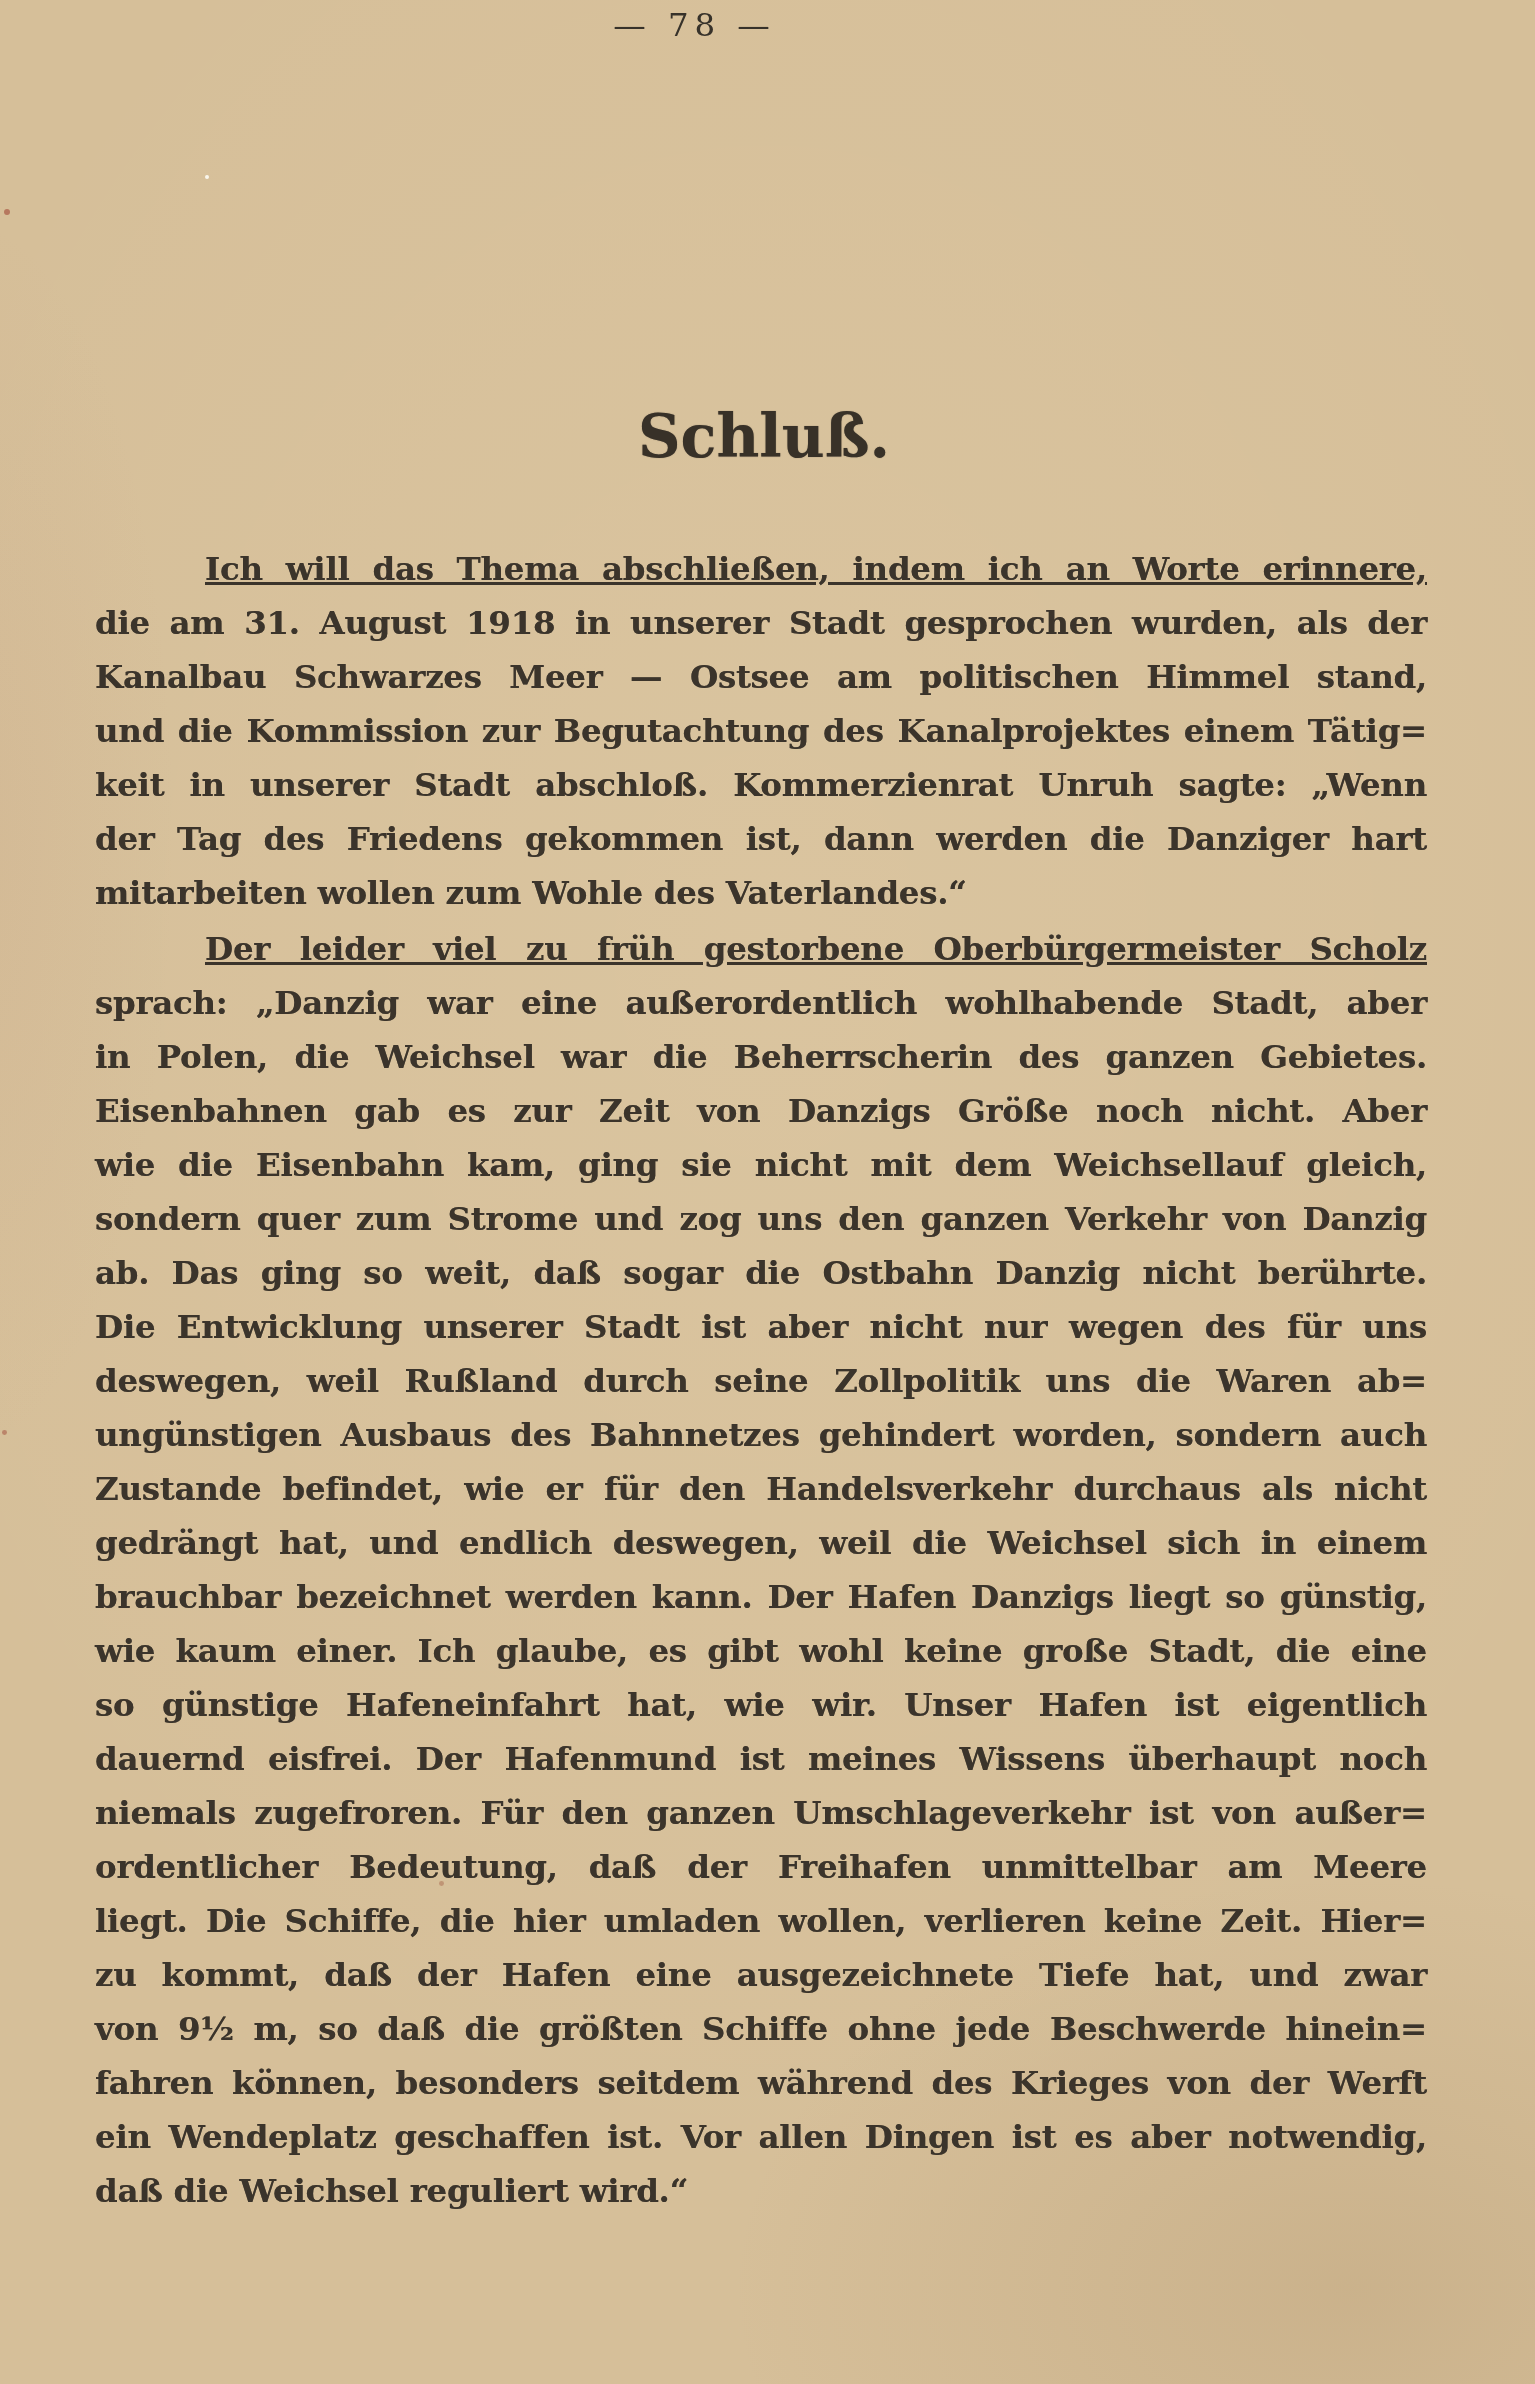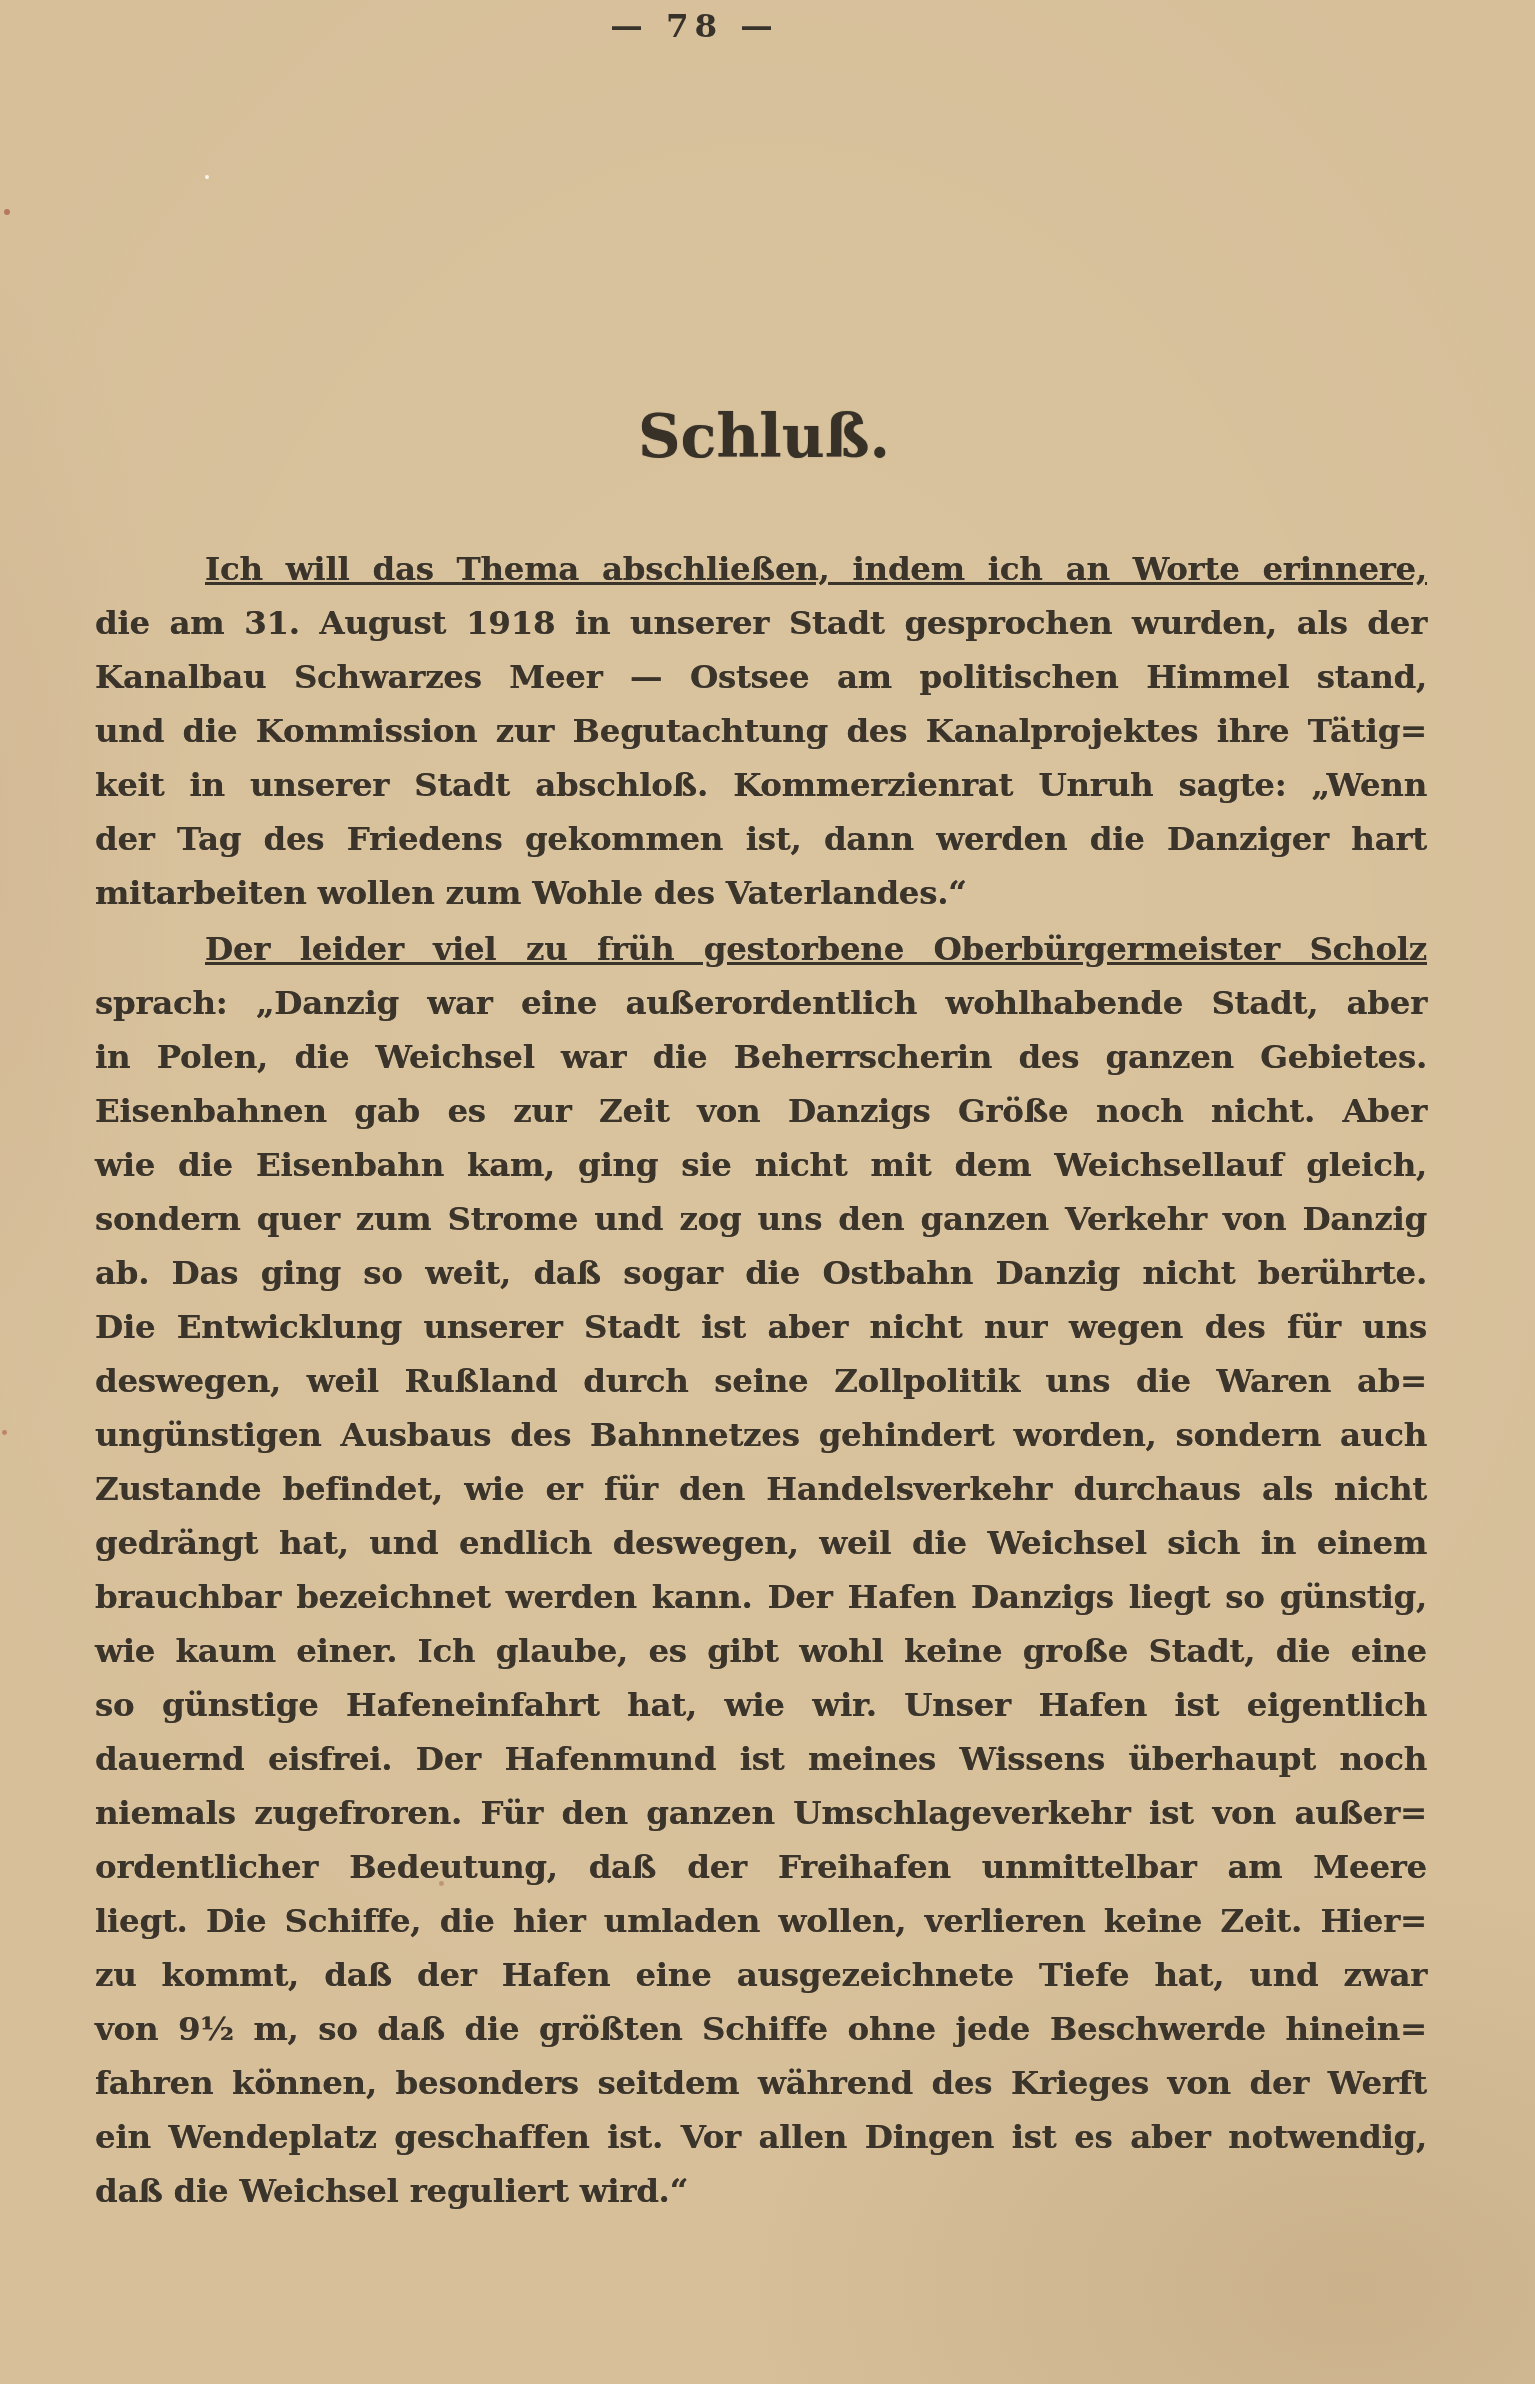--- a/index.html
+++ b/index.html
@@ -19,21 +19,21 @@
     color: #3b342b;
     font-family: "DejaVu Serif", "Liberation Serif", serif;
   }
   .page-header {
     position: absolute;
     top: 5.9px;
     left: 0;
     width: 1389px; 
     text-align: center;
     font-size: 32.5px;
-    font-weight: 700;
+    font-weight: 400;
     letter-spacing: 5.9px;
     color: #37322a;
   }
   .heading {
     position: absolute;
     top: 402px;
     left: 0;
     width: 1528px;
     margin: 0;
     text-align: center;
@@ -77,21 +77,21 @@
 
 <div class="page">
   <div class="page-header">— 78 —</div>
   <h1 class="heading">Schluß.</h1>
 
   <div class="textblock">
     <div class="para">
       <div class="line indent">Ich will das Thema abschließen, indem ich an Worte erinnere,</div>
       <div class="line">die am 31. August 1918 in unserer Stadt gesprochen wurden, als der</div>
       <div class="line">Kanalbau Schwarzes Meer — Ostsee am politischen Himmel stand,</div>
-      <div class="line">und die Kommission zur Begutachtung des Kanalprojektes ihre Tätig=</div>
+      <div class="line">und die Kommission zur Begutachtung des Kanalprojektes einem Tätig=</div>
       <div class="line">keit in unserer Stadt abschloß. Kommerzienrat Unruh sagte: „Wenn</div>
       <div class="line">der Tag des Friedens gekommen ist, dann werden die Danziger hart</div>
       <div class="line last">mitarbeiten wollen zum Wohle des Vaterlandes.“</div>
     </div>
 
     <div class="para para2">
       <div class="line indent">Der leider viel zu früh gestorbene Oberbürgermeister Scholz</div>
       <div class="line">sprach: „Danzig war eine außerordentlich wohlhabende Stadt, aber</div>
       <div class="line">in Polen, die Weichsel war die Beherrscherin des ganzen Gebietes.</div>
       <div class="line">Eisenbahnen gab es zur Zeit von Danzigs Größe noch nicht. Aber</div>

